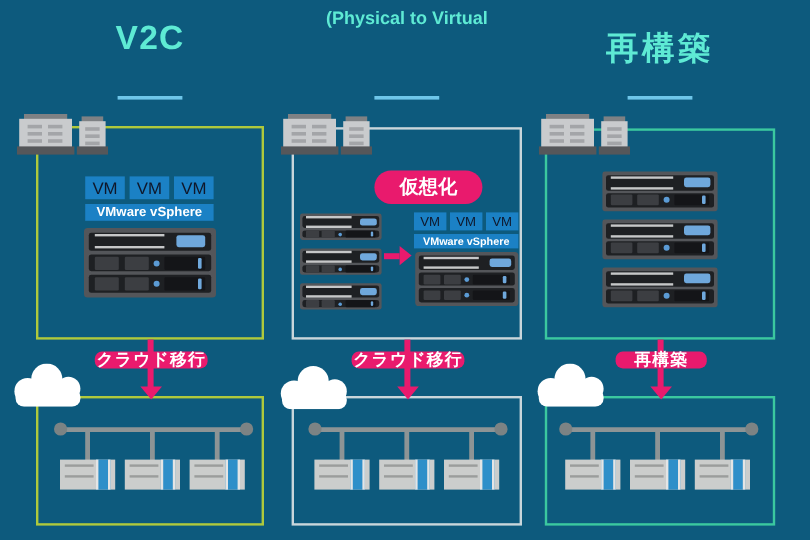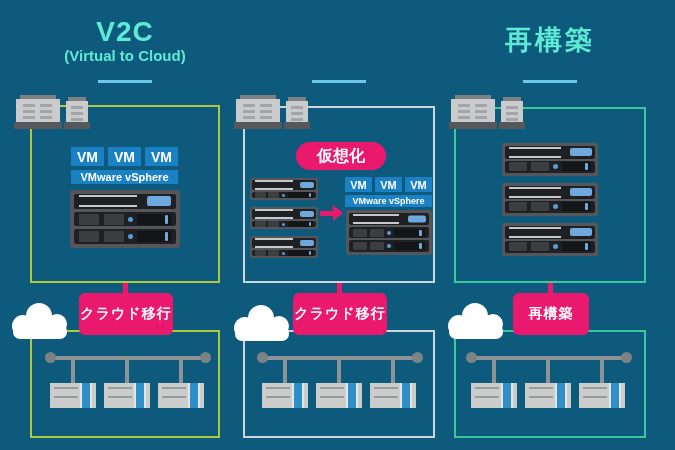--- a/index.html
+++ b/index.html
@@ -20,21 +20,21 @@
   .bd-v2c{border-color:#AFC93C;}
   .bd-p2v2c{border-color:#C9D6DB;}
   .bd-rebuild{border-color:#3BC89F;}
 
   
   .building{position:absolute;width:76px;height:34px;}
   .cloud{position:absolute;width:66px;height:36px;}
 
   
   .vm-row{position:absolute;display:flex;gap:4px;}
-  .vm-chip{background:#1B81C5;color:#ffffff;font-weight:bold;display:flex;align-items:center;justify-content:center;}
+  .vm-chip{background:#1B81C5;color:#0f172a;font-weight:normal;display:flex;align-items:center;justify-content:center;}
   .vm-row.lg .vm-chip{width:33px;height:19px;font-size:14px;}
   .vm-row.sm{gap:3px;}
   .vm-row.sm .vm-chip{width:27px;height:15px;font-size:11px;}
   .vsphere{position:absolute;background:#1B81C5;color:#fff;font-weight:bold;
            display:flex;align-items:center;justify-content:center;}
   .vsphere.lg{width:107px;height:14px;font-size:11px;}
   .vsphere.sm{width:87px;height:12px;font-size:9px;}
 
   
   .rack{position:absolute;background:#54565A;border-radius:3px;display:flex;flex-direction:column;padding:4px;gap:3px;}
@@ -72,22 +72,22 @@
   .srv-lg .rrow{padding:0 4px;}
   .srv-lg .r-lines::before{width:calc(100% - 30px);height:7px;}
   .srv-lg .r-lines::after{width:22px;height:8px;right:3px;}
   .srv-lg .sq2{width:18px;height:9px;box-shadow:22px 0 0 #3C3E42;margin-right:22px;}
   .srv-lg .bar{height:9px;}
   .srv-lg .bar::after{height:7px;}
 
   
   .badge{position:absolute;background:#E91A6D;color:#fff;font-weight:bold;
          display:flex;align-items:center;justify-content:center;}
-  .badge-virt{left:296px;top:142px;width:90px;height:28px;border-radius:14px;font-size:16px;}
-  .mid-badge{top:293px;height:42px;border-radius:6px;font-size:14px;letter-spacing:1px;}
+  .badge-virt{left:312px;top:142px;width:90px;height:28px;border-radius:14px;font-size:16px;}
+  .mid-badge{top:293px;height:14px;border-radius:6px;font-size:14px;letter-spacing:1px;}
   .arrow-down{position:absolute;width:18px;height:50px;top:283px;}
   .arrow-down::before{content:"";position:absolute;left:6px;top:0;width:5px;height:40px;background:#E91A6D;}
   .arrow-down::after{content:"";position:absolute;left:0;top:39px;width:0;height:0;
                      border-left:9px solid transparent;border-right:9px solid transparent;border-top:11px solid #E91A6D;}
   .arrow-right{position:absolute;left:320px;top:205px;width:23px;height:17px;}
   .arrow-right::before{content:"";position:absolute;left:0;top:6px;width:13px;height:5px;background:#E91A6D;}
   .arrow-right::after{content:"";position:absolute;left:13px;top:0;width:0;height:0;
                       border-top:8px solid transparent;border-bottom:8px solid transparent;border-left:10px solid #E91A6D;}
 
   
@@ -130,23 +130,23 @@
     <symbol id="sym-cloud" viewBox="0 0 66 36">
       <circle cx="14" cy="23" r="11" fill="#FFFFFF"></circle>
       <circle cx="30" cy="13" r="13" fill="#FFFFFF"></circle>
       <circle cx="48" cy="21" r="10" fill="#FFFFFF"></circle>
       <rect x="4" y="21" width="54" height="15" rx="7" fill="#FFFFFF"></rect>
     </symbol>
   </svg>
 
   <div class="col-header" style="left:30px;top:17px;width:190px">
     <div class="col-title">V2C</div>
-    <div class="col-subtitle">(Virtual to Cloud)</div>
   </div>
   <div class="col-header" style="left:243px;top:7px;width:192px">
+    <div class="col-subtitle">(Physical to Virtual</div>
   </div>
   <div class="col-header" style="left:454px;top:25px;width:192px">
     <div class="col-title cjk">再構築</div>
   </div>
   <i class="divider" style="left:98px"></i>
   <i class="divider" style="left:312px"></i>
   <i class="divider" style="left:523px"></i>
 
   <div class="frame bd-v2c" style="left:30px;top:105px;width:190px;height:178px"></div>
   <div class="frame bd-p2v2c" style="left:243px;top:106px;width:192px;height:177px"></div>

